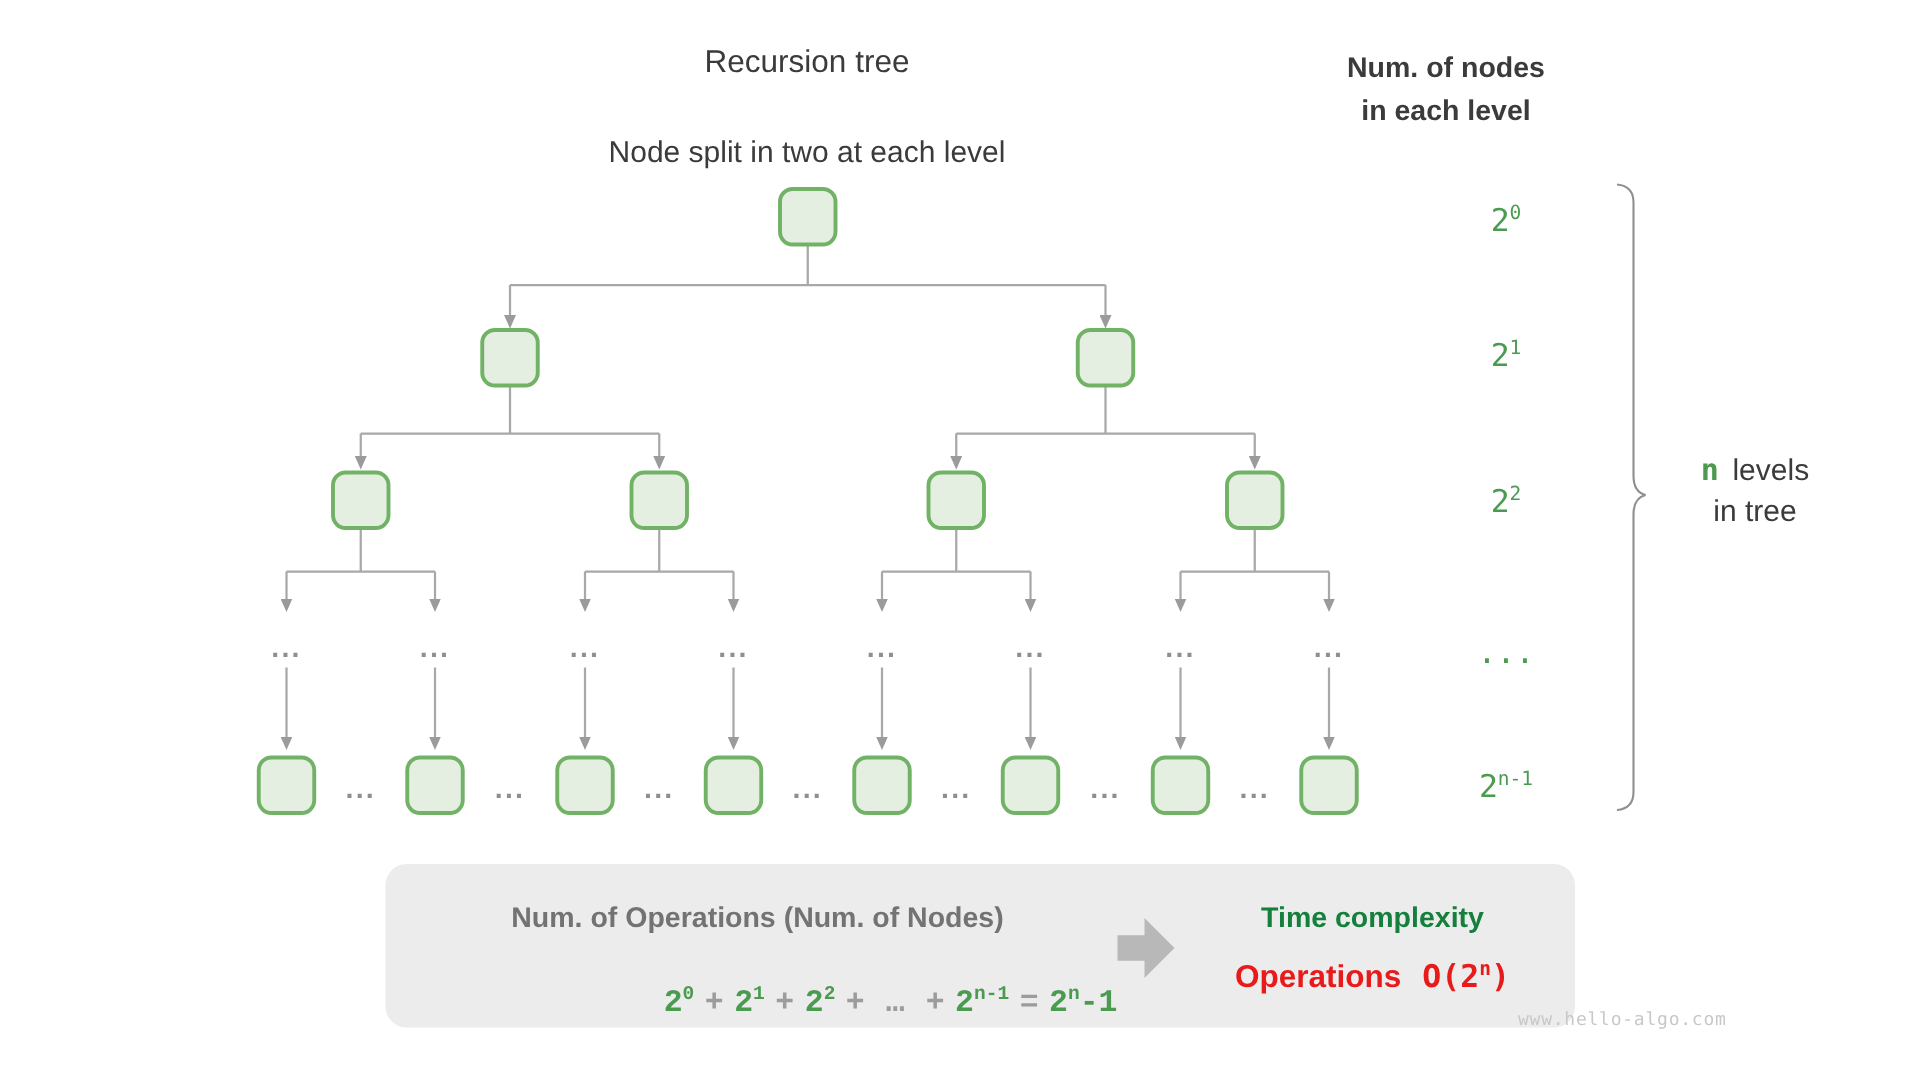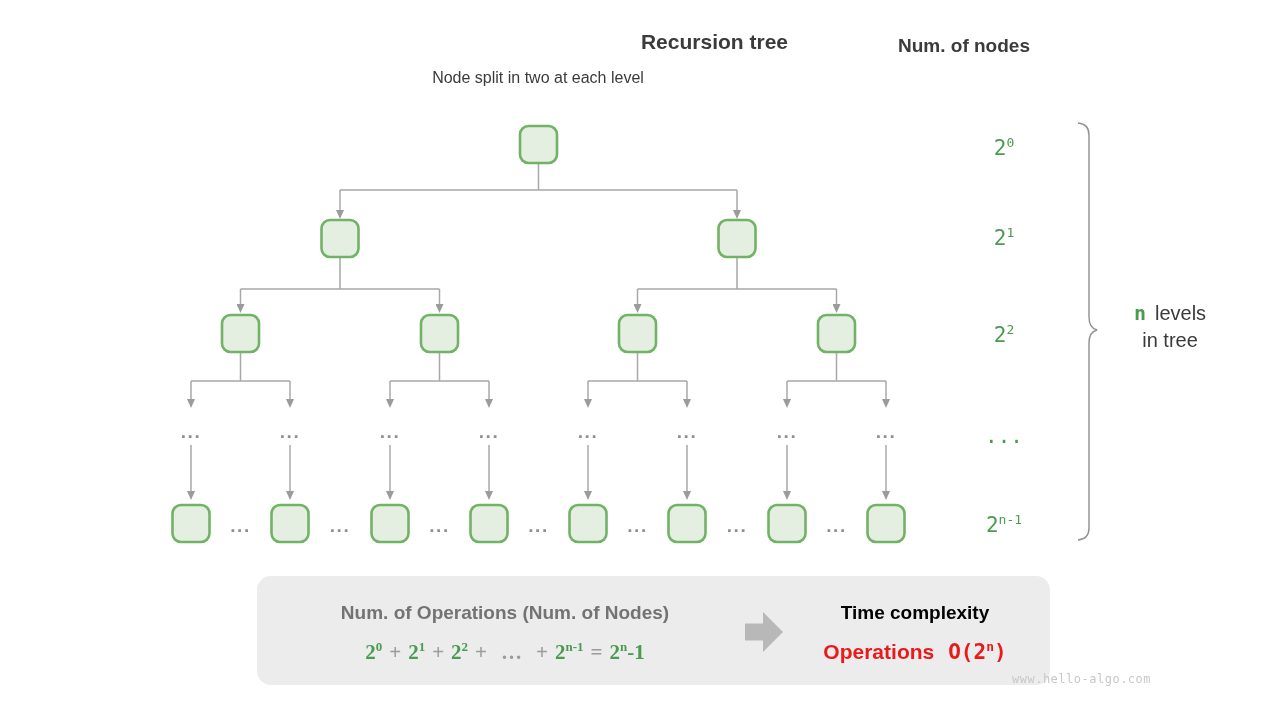--- a/index.html
+++ b/index.html
@@ -4,46 +4,46 @@
 <style>
   html,body{margin:0;padding:0;background:#ffffff;}
   .canvas{
     position:relative;width:1280px;height:720px;background:#ffffff;
     font-family:"Liberation Sans","DejaVu Sans",sans-serif;overflow:hidden;
   }
   .abs{position:absolute;}
   svg.layer{position:absolute;left:0;top:0;z-index:2;pointer-events:none;}
   
   .title-block{left:288px;top:25px;width:500px;text-align:center;z-index:3;}
-  .title-main{font-size:21px;font-weight:bold;color:#3b3b3b;line-height:34px;text-align:right;}
-  .title-sub{font-size:16px;color:#3b3b3b;line-height:38px;}
+  .title-main{font-size:21px;font-weight:normal;color:#3b3b3b;line-height:34px;}
+  .title-sub{font-size:20px;color:#3b3b3b;line-height:38px;margin-top:24px;}
   .right-header{left:864px;top:31px;width:200px;text-align:center;z-index:3;
     font-size:19px;font-weight:bold;color:#3b3b3b;line-height:29px;}
   
   .lvl{left:954px;width:100px;text-align:center;z-index:3;
     font-family:"DejaVu Sans Mono","Liberation Mono",monospace;
     font-weight:normal;font-size:21px;color:#4a9b50;line-height:26px;}
   .lvl sup{font-size:13px;}
   
   .nlevels{left:1108px;top:300px;width:124px;text-align:center;z-index:3;
     font-size:20px;color:#3b3b3b;line-height:27px;}
   .nlevels .n{font-family:"DejaVu Sans Mono","Liberation Mono",monospace;
     font-weight:bold;color:#4a9b50;margin-right:9px;}
   
   .sumbox{left:257px;top:576px;width:793px;height:109px;background:#ececec;
     border-radius:14px;z-index:1;}
   .ops-block{left:265px;top:598px;width:480px;text-align:center;z-index:3;}
   .ops-title{font-size:19px;font-weight:bold;color:#737373;line-height:30px;}
-  .formula{margin-top:4px;font-family:Liberation Serif, serif;
-    font-weight:bold;font-size:21px;line-height:30px;white-space:nowrap;}
+  .formula{margin-top:20px;font-family:Liberation Mono, monospace;
+    font-weight:bold;font-size:21px;line-height:30px;white-space:nowrap;text-align:right;}
   .formula sup{font-size:13px;}
   .formula .g{color:#4a9b50;}
   .formula .o{color:#9c9c9c;margin:0 7px;}
   .time-block{left:795px;top:598px;width:240px;text-align:center;z-index:3;}
-  .time-title{font-size:19px;font-weight:bold;color:#000000;line-height:30px;}
+  .time-title{font-size:19px;font-weight:bold;color:#15803d;line-height:30px;}
   .complexity{margin-top:4px;font-size:21px;font-weight:bold;color:#e81a1a;line-height:30px;white-space:nowrap;}
   .complexity .bigO{font-family:"DejaVu Sans Mono","Liberation Mono",monospace;margin-left:14px;}
   .complexity .bigO sup{font-size:13px;}
   
   .watermark{left:1012px;top:672px;z-index:3;
     font-family:"DejaVu Sans Mono","Liberation Mono",monospace;
     font-size:12px;color:#c8c8c8;letter-spacing:0.5px;}
 </style>
 </head>
 <body>
@@ -135,20 +135,21 @@
     <polygon points="745,623.5 763,623.5 763,612 783,632 763,652 763,640.5 745,640.5" fill="#b8b8b8"></polygon>
   </svg>
 
   <div class="abs title-block">
     <div class="title-main">Recursion tree</div>
     <div class="title-sub">Node split in two at each level</div>
   </div>
 
   <div class="abs right-header">
     <div>Num. of nodes</div>
+    <div>in each level</div>
   </div>
 
   <div class="abs lvl" style="top:130px">
     <span>2</span><sup>0</sup>
   </div>
   <div class="abs lvl" style="top:220px">
     <span>2</span><sup>1</sup>
   </div>
   <div class="abs lvl" style="top:317px">
     <span>2</span><sup>2</sup>

